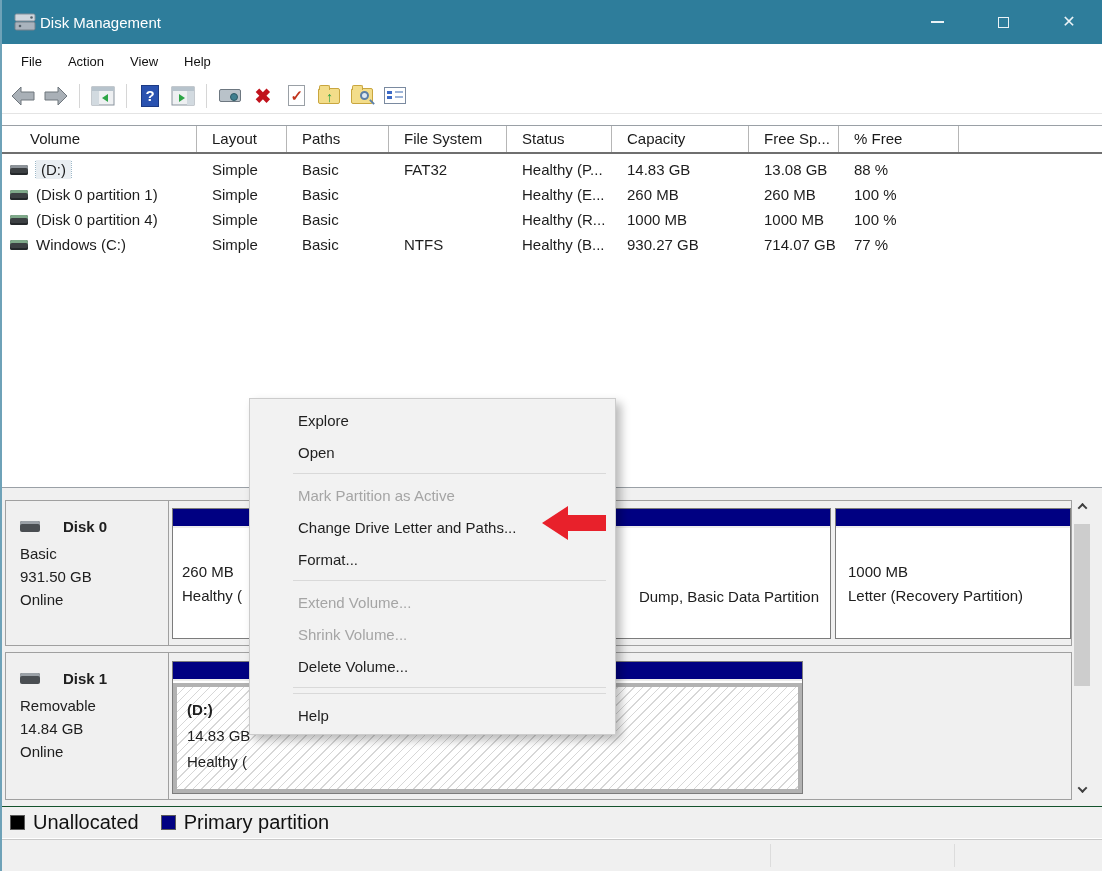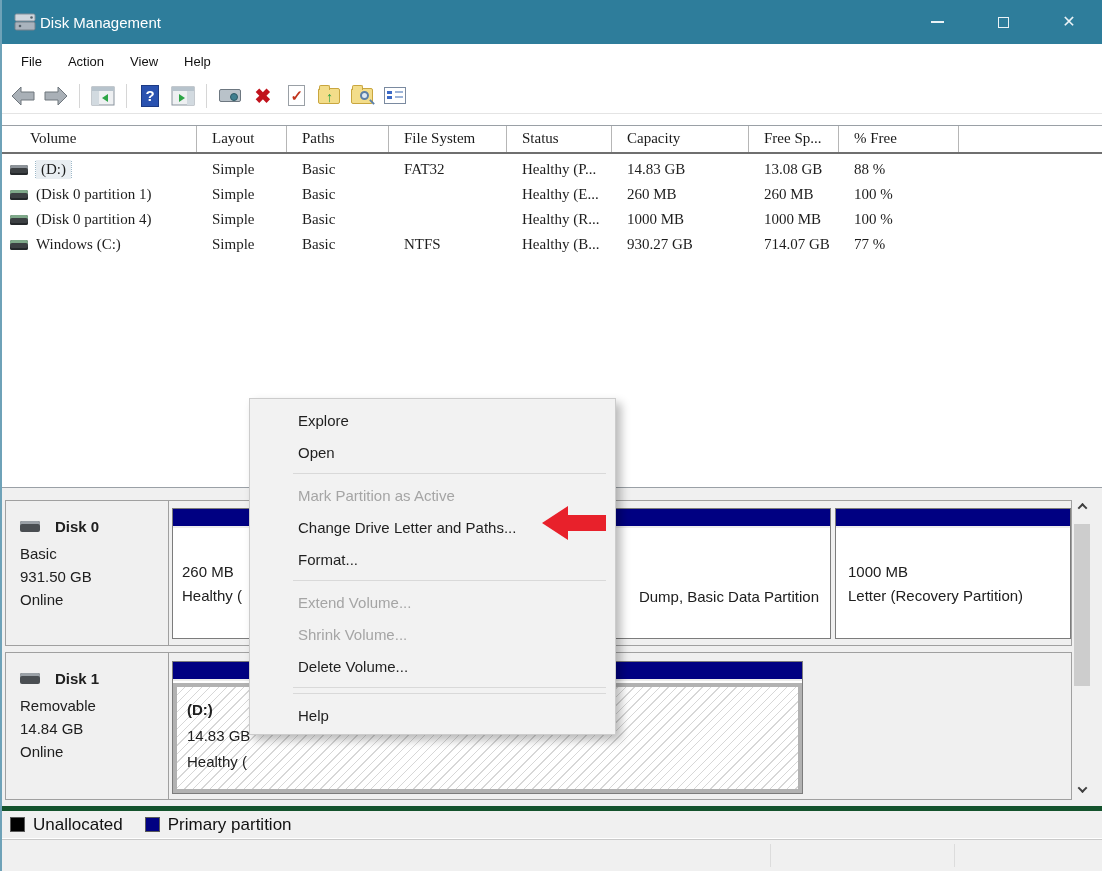--- a/index.html
+++ b/index.html
@@ -44,40 +44,40 @@
   .icon-list:before { content:""; position:absolute; left:2px; top:3px; width:5px; height:10px;
     background:linear-gradient(#3b69c6 0 3px, transparent 3px 5px, #3b69c6 5px 8px, transparent 8px 10px); }
   .icon-list:after { content:""; position:absolute; left:10px; top:3px; right:2px; height:10px;
     background:linear-gradient(#9db4d8 0 2px, transparent 2px 5px, #9db4d8 5px 7px, transparent 7px 10px); }
   .icon-dev { width:22px; height:13px; background:#b9c2c9; border:1px solid #6d7780; border-radius:2px; position:relative; }
   .icon-dev:after { content:""; position:absolute; right:2px; top:3px; width:6px; height:6px;
     border-radius:50%; background:#3f7f8f; border:1px solid #2d5a66; }
   
   .listpane { position:absolute; top:125px; left:0; right:0; height:362px; background:#fff;
     border-top:1px solid #9aa0a6; }
-  .cols { display:grid; grid-template-columns:195px 90px 102px 118px 105px 137px 90px 120px 1fr;font-family:Liberation Serif, serif; }
+  .cols { display:grid; grid-template-columns:195px 90px 102px 118px 105px 137px 90px 120px 1fr; }
   .lheader { height:28px; border-bottom:2px solid #6f6f6f; }
   .lheader .hc { font-size:15px; color:#1a1a1a; padding:4px 4px 0 15px; border-right:1px solid #b6b6b6; }
   .lheader .hc.blank { border-right:none; }
   .lrow { height:25px; align-items:center; font-size:15px; color:#1d1d1d; }
   .lrow > div { padding-left:15px; white-space:nowrap; overflow:hidden; }
   .vcell { display:flex; align-items:center; padding-left:8px !important; gap:8px; }
   .vicon { flex:0 0 18px; width:18px; height:10px; background:#3c4043; border-radius:2px;
     box-shadow:inset 0 3px 0 #8d9399, inset 0 -2px 0 #24282b; }
   .vicon.g { box-shadow:inset 0 3px 0 #7fa98a, inset 0 -2px 0 #24282b; }
   .sel-hl { background:#e9eef2; outline:1px dotted #9db8c8; padding:1px 5px; }
   
   .graphpane { position:absolute; top:487px; left:0; right:0; height:319px; background:#f0f0f0;
     border-top:1px solid #9aa0a6; }
   .diskrow { position:absolute; left:3px; width:1067px; border:1px solid #a0a0a0; background:#f0f0f0; }
   .diskrow.r0 { top:12px; height:146px; }
   .diskrow.r1 { top:164px; height:148px; }
   .diskinfo { position:absolute; left:0; top:0; bottom:0; width:163px; border-right:1px solid #a0a0a0;
     padding:14px 0 0 14px; font-size:15px; line-height:23px; color:#202020; }
-  .diskinfo .dname { font-weight:bold; font-size:15px; display:flex; align-items:center; gap:15px; margin-bottom:4px; }
+  .diskinfo .dname { font-weight:bold; font-size:15px; display:flex; align-items:center; gap:23px; margin-bottom:4px; }
   .dicon { width:20px; height:11px; background:#4a4e52; border-radius:2px;
     box-shadow:inset 0 3px 0 #9aa0a6; }
   .pblock { position:absolute; border:1px solid #7c7c7c; background:#fff; }
   .pstrip { height:19px; background:#000082; border-bottom:2px solid #ededed; }
   .pbody { position:absolute; top:21px; left:0; right:0; bottom:0; background:#fff;
     font-size:15px; line-height:24px; color:#202020; }
   .pbody .txt { padding:30px 0 0 9px; white-space:nowrap; }
   .pbody .txt-r { position:absolute; right:11px; bottom:29px; white-space:nowrap; }
   .pbody.hatch { border:4px solid #b2b2b2;
     background:repeating-linear-gradient(135deg,#ffffff 0px,#ffffff 5px,#d7d7d7 5px,#d7d7d7 6px); }
@@ -86,22 +86,22 @@
   
   .vscroll { position:absolute; right:11px; top:10px; width:18px; height:300px; background:#f0f0f0; }
   .varrow { position:absolute; left:0; width:18px; height:17px; display:flex; align-items:center; justify-content:center; }
   .varrow.up { top:0; } .varrow.down { bottom:0; }
   .chev { width:7px; height:7px; border-left:2px solid #3f3f3f; border-top:2px solid #3f3f3f; }
   .chev.u { transform:rotate(45deg) translate(1px,1px); }
   .chev.d { transform:rotate(225deg) translate(1px,1px); }
   .vthumb { position:absolute; left:1px; width:16px; top:26px; height:162px; background:#cdcdcd; }
   
   .legendbar { position:absolute; top:806px; left:0; right:0; height:32px; background:#f0f0f0;
-    border-top:5px solid #14532d; display:flex; align-items:center; padding-left:8px; gap:8px;
-    font-size:17px; color:#111; }
+    border-top:1px solid #14532d; display:flex; align-items:center; padding-left:8px; gap:8px;
+    font-size:20px; color:#111; }
   .swatch { width:15px; height:15px; border:1px solid #5a5a5a; }
   .swatch.black { background:#000000; }
   .swatch.navy { background:#000082; margin-left:14px; }
   .statusbar { position:absolute; top:839px; left:0; right:0; bottom:0; background:#f0f0f0;
     border-top:1px solid #c9c9c9; }
   .statusbar .sdiv { position:absolute; top:4px; bottom:4px; width:1px; background:#dcdcdc; }
   
   .ctxmenu { position:absolute; left:247px; top:398px; width:367px; background:#f2f2f2;
     border:1px solid #cccccc; box-shadow:5px 5px 9px rgba(0,0,0,0.28); padding:5px 0 3px 0; z-index:20; }
   .mi { height:32px; display:flex; align-items:center; padding-left:48px; font-size:15px; color:#1f1f1f; }

